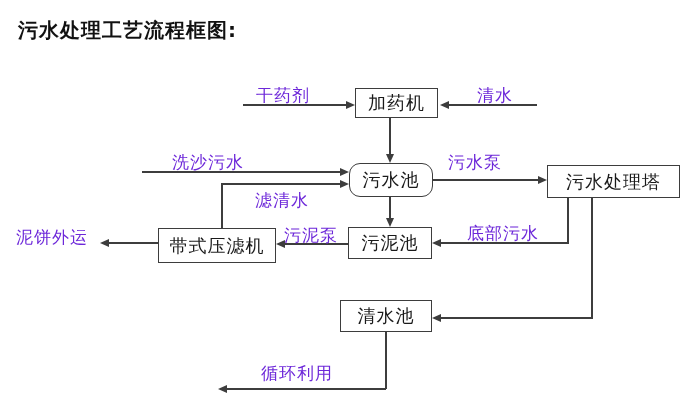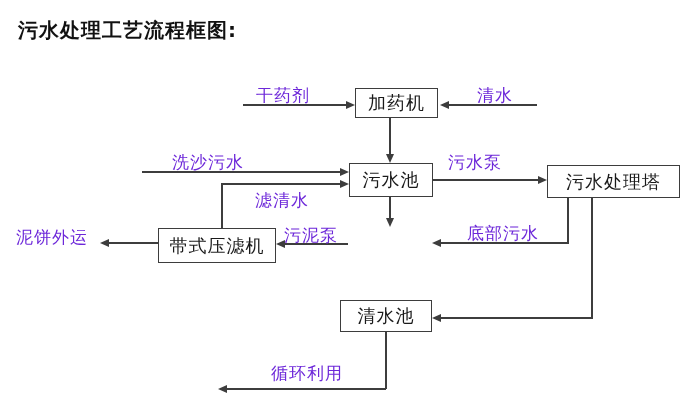--- a/index.html
+++ b/index.html
@@ -60,26 +60,27 @@
 </style>
 </head>
 <body>
 
 <div class="canvas">
 
   <div class="title">污水处理工艺流程框图:</div>
 
   <div class="node" style="left:355px; top:88px;  width:83px;  height:30px;">加药机</div>
 
-  <div class="node" style="left:349px; top:163px; width:84px;  height:34px;">污水池</div>
+  <div class="node" style="left:349px; top:163px; width:84px;  height:34px;border-radius:11px;">污水池</div>
 
   <div class="node" style="left:547px; top:165px; width:133px; height:33px;">污水处理塔</div>
 
   <div class="node" style="left:158px; top:228px; width:118px; height:35px;">带式压滤机</div>
 
+  <div class="node" style="left:348px; top:227px; width:84px;  height:32px;">污泥池</div>
 
   <div class="node" style="left:340px; top:300px; width:92px;  height:32px;">清水池</div>
 
   <div class="hline" style="left:243px; top:104px; width:104px;"></div>
   <div class="arr right" style="left:346px; top:101px;"></div>
 
   <div class="hline" style="left:448px; top:104px; width:89px;"></div>
   <div class="arr left" style="left:440px; top:101px;"></div>
 
   <div class="vline" style="left:389px; top:118px; height:37px;"></div>
@@ -117,15 +118,15 @@
   <div class="arr left" style="left:218px; top:385px;"></div>
 
   <div class="flabel" style="left:256px; top:84px;">干药剂</div>
   <div class="flabel" style="left:477px; top:84px;">清水</div>
   <div class="flabel" style="left:172px; top:151px;">洗沙污水</div>
   <div class="flabel" style="left:255px; top:189px;">滤清水</div>
   <div class="flabel" style="left:448px; top:151px;">污水泵</div>
   <div class="flabel" style="left:284px; top:224px;">污泥泵</div>
   <div class="flabel" style="left:467px; top:222px;">底部污水</div>
   <div class="flabel" style="left:16px;  top:226px;">泥饼外运</div>
-  <div class="flabel" style="left:271px; top:362px;">循环利用</div>
+  <div class="flabel" style="left:261px; top:362px;">循环利用</div>
 
 </div>
 
 </body></html>

